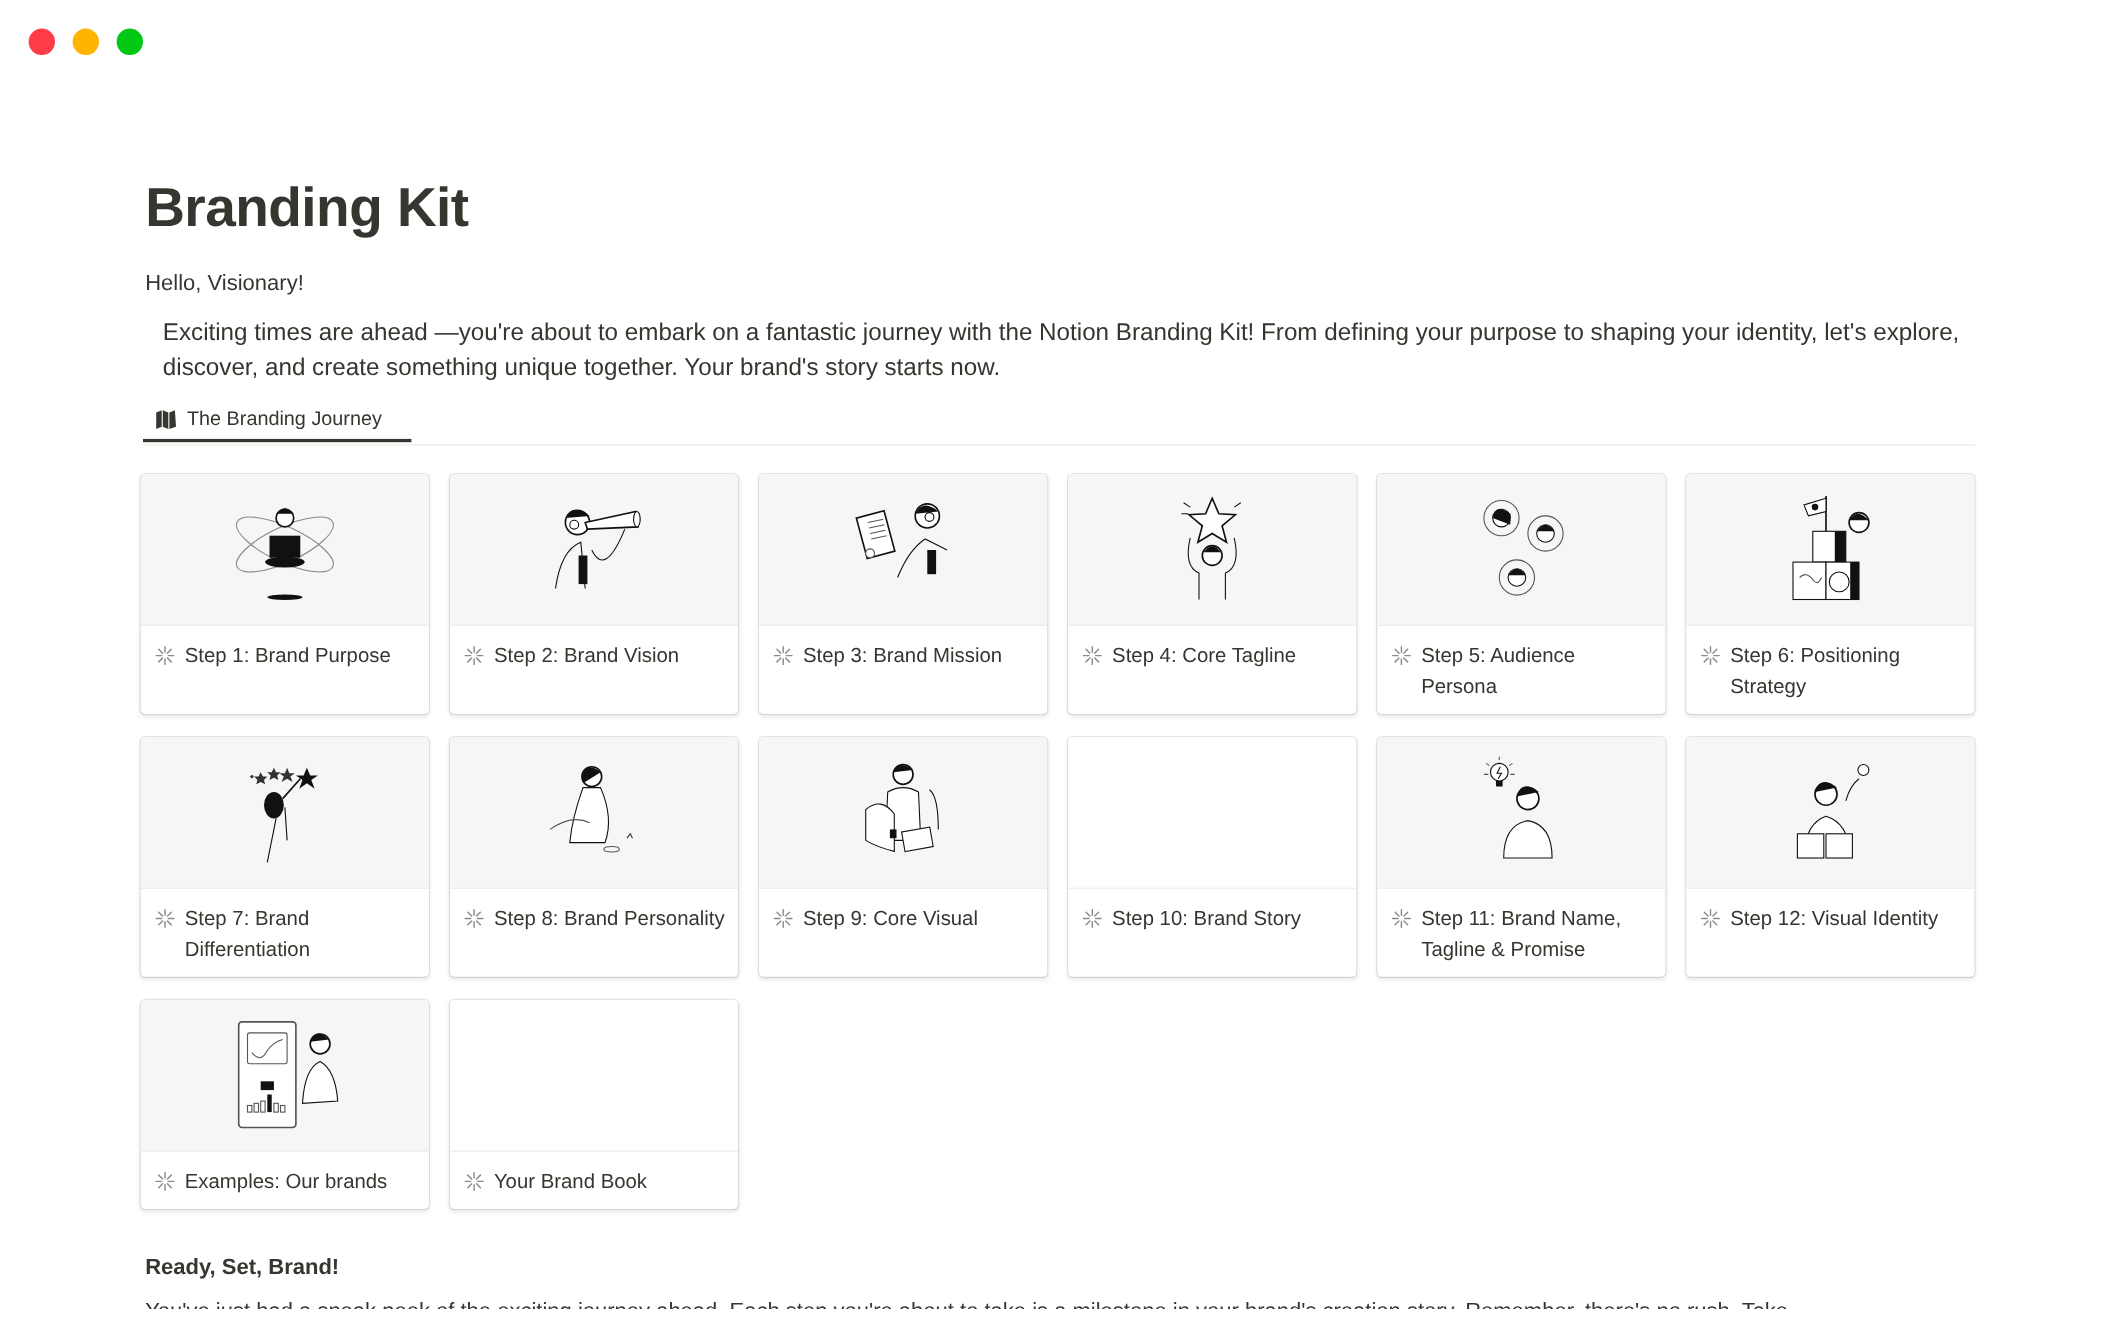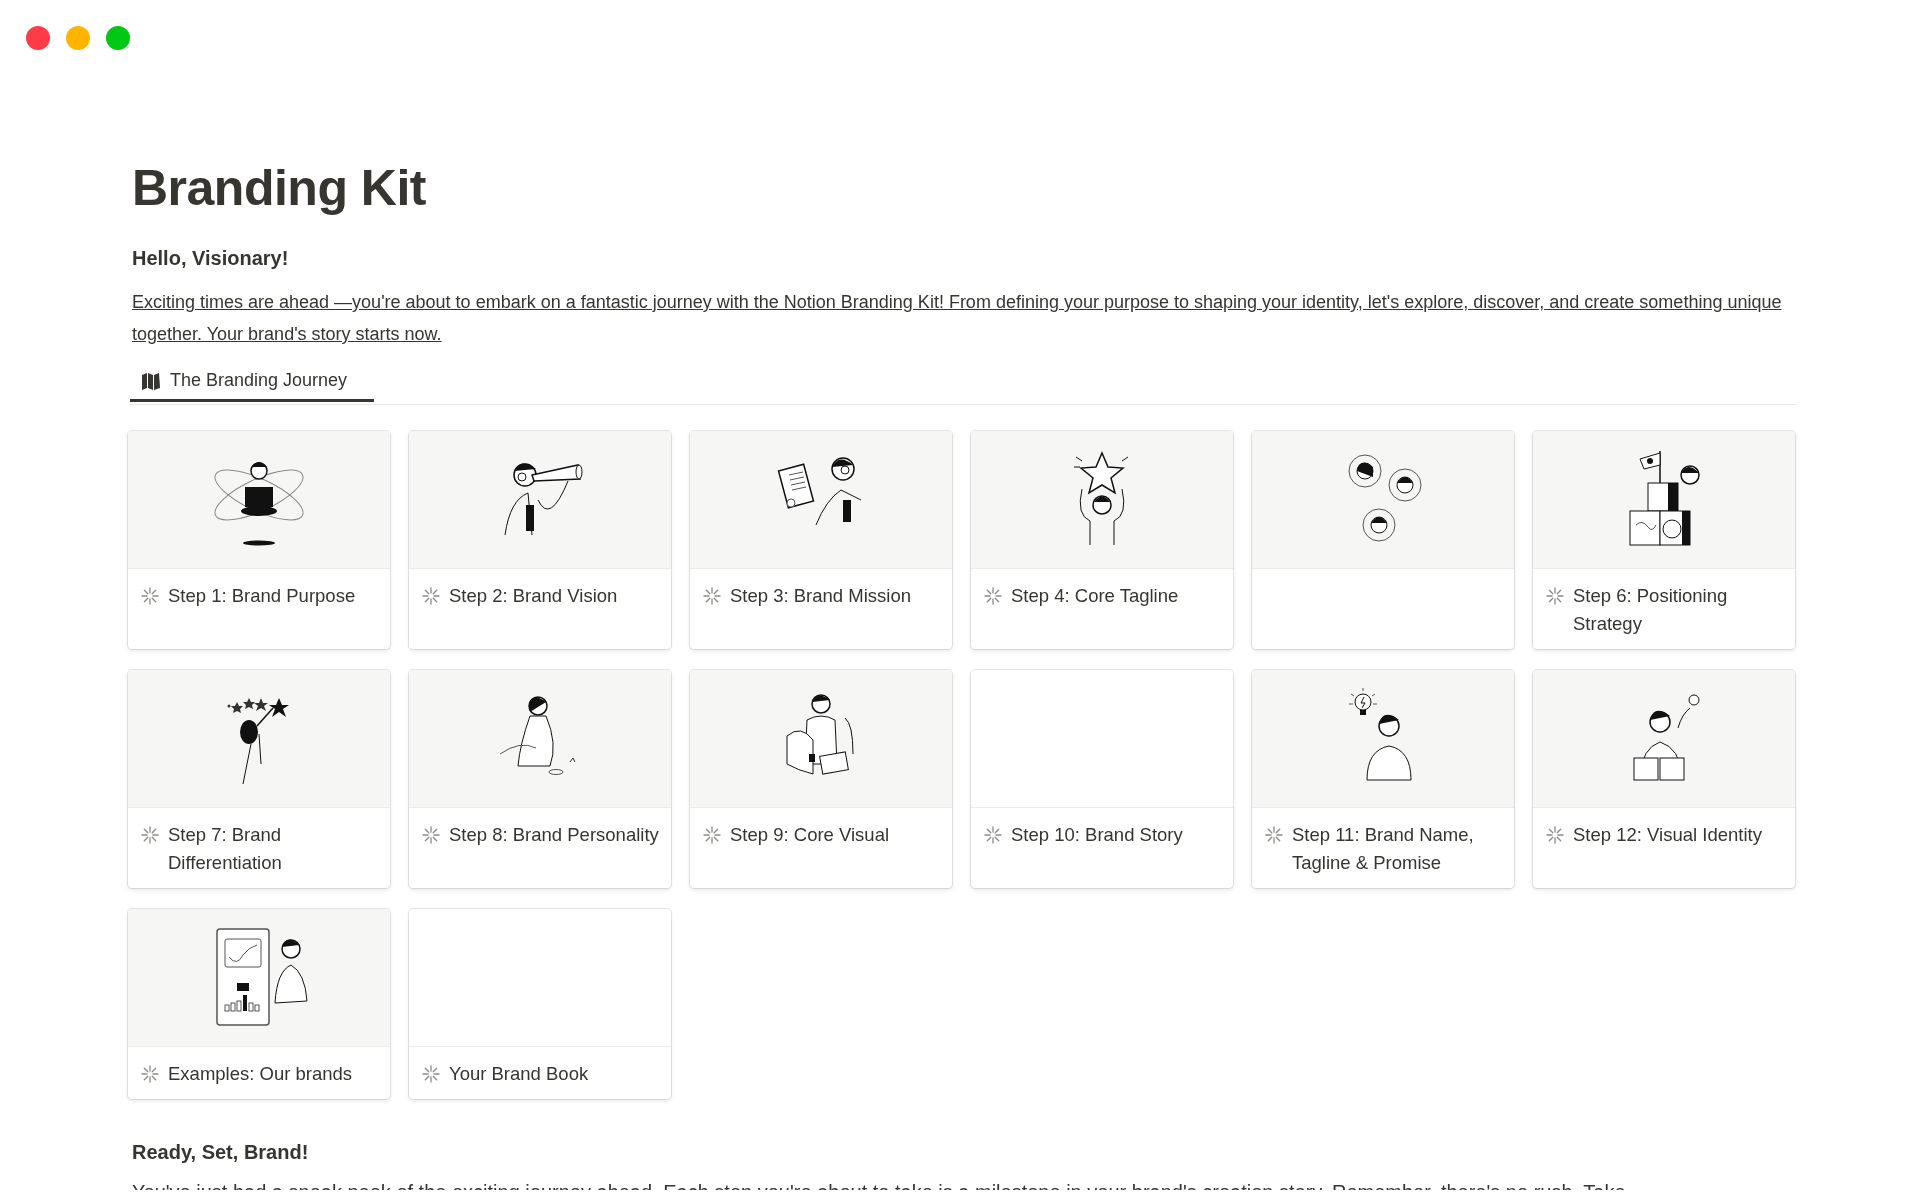--- a/index.html
+++ b/index.html
@@ -4,22 +4,22 @@
 <style>
   html, body { margin:0; padding:0; }
   body {
     width:1920px; height:1200px; overflow:hidden; background:#ffffff;
     font-family:"Liberation Sans", sans-serif; color:#37352f; position:relative;
   }
   .traffic { position:absolute; top:26px; left:26px; display:flex; gap:16px; }
   .traffic span { width:24px; height:24px; border-radius:50%; display:block; }
   .page { position:absolute; left:132px; top:0; width:1664px; }
   .title { position:absolute; top:158px; left:0; margin:0; font-size:50px; font-weight:700; letter-spacing:-0.5px; color:#37352f; line-height:1.2;text-align:right; }
-  .greeting { position:absolute; top:244px; left:0; margin:0; font-size:20px; font-weight:700; line-height:28px; }
-  .intro { position:absolute; top:286px; left:0; width:1660px; margin:0; font-size:18px; line-height:32px; color:#37352f;text-decoration:underline; }
+  .greeting { position:absolute; top:244px; left:0; margin:0; font-size:20px; font-weight:400; line-height:28px; }
+  .intro { position:absolute; top:286px; left:16px; width:1660px; margin:0; font-size:22px; line-height:32px; color:#37352f; }
   .tabs { position:absolute; top:362px; left:-2px; width:1666px; height:42px; border-bottom:1px solid #e9e9e7; }
   .tab { position:absolute; left:0; top:0; height:40px; padding:0 10px; display:flex; align-items:center; gap:8px; font-size:18px; color:#37352f; border-bottom:3px solid #37352f; box-sizing:border-box; width:244px; cursor:pointer; }
   .tab svg { width:22px; height:22px; }
   .grid { position:absolute; top:431px; left:-4px; width:1668px; display:grid; grid-template-columns:repeat(6, 262px); column-gap:19px; row-gap:21px; }
   .card { background:#fff; border-radius:4px; box-shadow:0 0 0 1px rgba(15,15,15,0.1), 0 2px 4px rgba(15,15,15,0.1); overflow:hidden; height:218px; cursor:pointer; display:flex; flex-direction:column; }
   .card.short { height:190px; }
   .thumb { height:137px; background:#f6f6f5; border-bottom:1px solid #ebebea; display:flex; align-items:center; justify-content:center; flex-shrink:0; }
   .thumb.blank { background:#ffffff; }
   .thumb svg { width:120px; height:110px; }
   .card-title { padding:13px 12px 0 12px; display:flex; align-items:flex-start; gap:8px; font-size:18.5px; line-height:28px; color:#37352f; font-weight:500; }
@@ -188,20 +188,35 @@
           <circle cx="42" cy="26" r="8" fill="#fff" stroke="#111"></circle>
           <path d="M34 26 Q36 12 50 22 L50 32" fill="#111"></path>
           <circle cx="82" cy="40" r="16" fill="none" stroke="#555"></circle>
           <circle cx="82" cy="40" r="8" fill="#fff" stroke="#111"></circle>
           <path d="M74 38 Q82 26 90 38" fill="#111"></path>
           <circle cx="56" cy="80" r="16" fill="none" stroke="#555"></circle>
           <circle cx="56" cy="80" r="8" fill="#fff" stroke="#111"></circle>
           <path d="M48 78 Q56 66 64 78" fill="#111"></path>
         </svg>
       </div>
+      <div class="card-title">
+        <svg class="spark" viewBox="0 0 20 20">
+            <g stroke="#8a8a86" stroke-width="1.3" stroke-linecap="round">
+              <line x1="10" y1="2" x2="10" y2="7"></line>
+              <line x1="10" y1="13" x2="10" y2="18"></line>
+              <line x1="2" y1="10" x2="7" y2="10"></line>
+              <line x1="13" y1="10" x2="18" y2="10"></line>
+              <line x1="4.3" y1="4.3" x2="7.8" y2="7.8"></line>
+              <line x1="12.2" y1="12.2" x2="15.7" y2="15.7"></line>
+              <line x1="15.7" y1="4.3" x2="12.2" y2="7.8"></line>
+              <line x1="7.8" y1="12.2" x2="4.3" y2="15.7"></line>
+            </g>
+          </svg>
+        <span>Step 5: Audience Persona</span>
+      </div>
     </div>
 
     <div class="card">
       <div class="thumb">
         <svg viewBox="0 0 120 110">
           <line x1="56" y1="6" x2="56" y2="38" stroke="#111" stroke-width="1.5"></line>
           <path d="M56 8 L36 14 L40 24 L56 20 Z" fill="#fff" stroke="#111"></path>
           <circle cx="46" cy="16" r="3" fill="#111"></circle>
           <rect x="44" y="38" width="30" height="28" fill="#fff" stroke="#111"></rect>
           <rect x="64" y="38" width="10" height="28" fill="#111"></rect>

